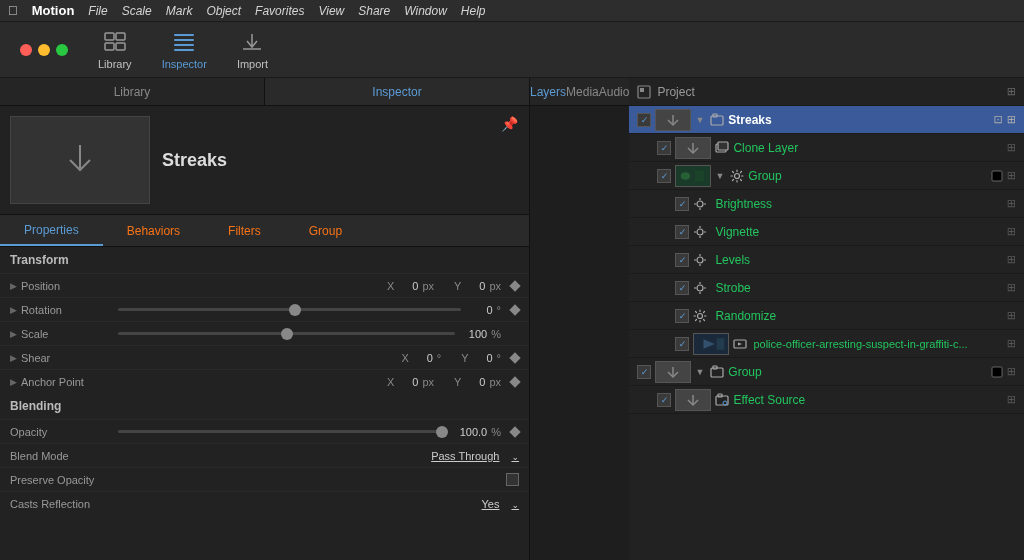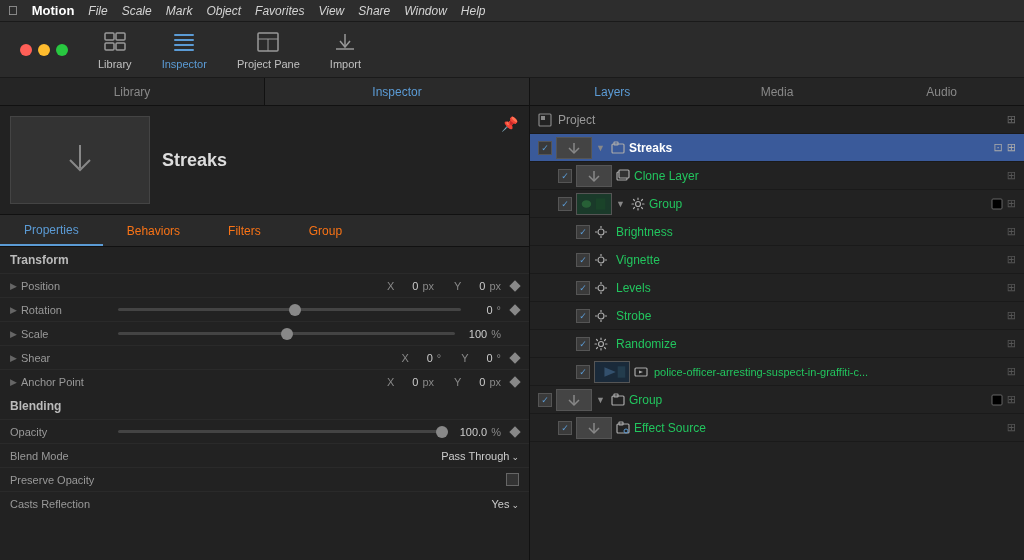--- a/index.html
+++ b/index.html
@@ -247,28 +247,29 @@
       width: 13px;
       height: 13px;
       border: 1px solid #666;
       background: #333;
     }
     .dropdown-val {
       color: #ccc;
       font-size: 11px;
       display: flex;
       align-items: flex-end;
-      gap: 2px;
+      gap: 12px;
+      text-decoration: underline;
     }
 
     
     .right-panel {
       flex: 1;
       display: flex;
-      flex-direction: column;
+      flex-direction: row;
     }
 
     .right-tabs {
       display: flex;
       height: 28px;
       background: #252525;
       border-bottom: 1px solid #111;
     }
     .right-tab {
       flex: 1;
@@ -403,30 +404,20 @@
         <rect x="1" y="7" width="20" height="2" rx="1" fill="#5b9bd5"></rect>
         <rect x="1" y="12" width="20" height="2" rx="1" fill="#5b9bd5"></rect>
         <rect x="1" y="17" width="20" height="2" rx="1" fill="#5b9bd5"></rect>
       </svg>
     </div>
     <span style="color:#5b9bd5;">Inspector</span>
   </div>
   <div class="toolbar-item">
     <div class="toolbar-icon">
       <svg width="22" height="20" viewBox="0 0 22 20" fill="none">
-        <rect x="1" y="1" width="20" height="18" rx="1" stroke="#999" stroke-width="1.5"></rect>
-        <line x1="1" y1="7" x2="21" y2="7" stroke="#999" stroke-width="1"></line>
-        <line x1="11" y1="7" x2="11" y2="19" stroke="#999" stroke-width="1"></line>
-      </svg>
-    </div>
-    <span>Project Pane</span>
-  </div>
-  <div class="toolbar-item">
-    <div class="toolbar-icon">
-      <svg width="22" height="20" viewBox="0 0 22 20" fill="none">
         <line x1="11" y1="2" x2="11" y2="14" stroke="#999" stroke-width="1.5"></line>
         <polyline points="6,9 11,15 16,9" stroke="#999" stroke-width="1.5" fill="none"></polyline>
         <line x1="2" y1="17" x2="20" y2="17" stroke="#999" stroke-width="1.5"></line>
       </svg>
     </div>
     <span>Import</span>
   </div>
 </div>
 
 <div class="main">

